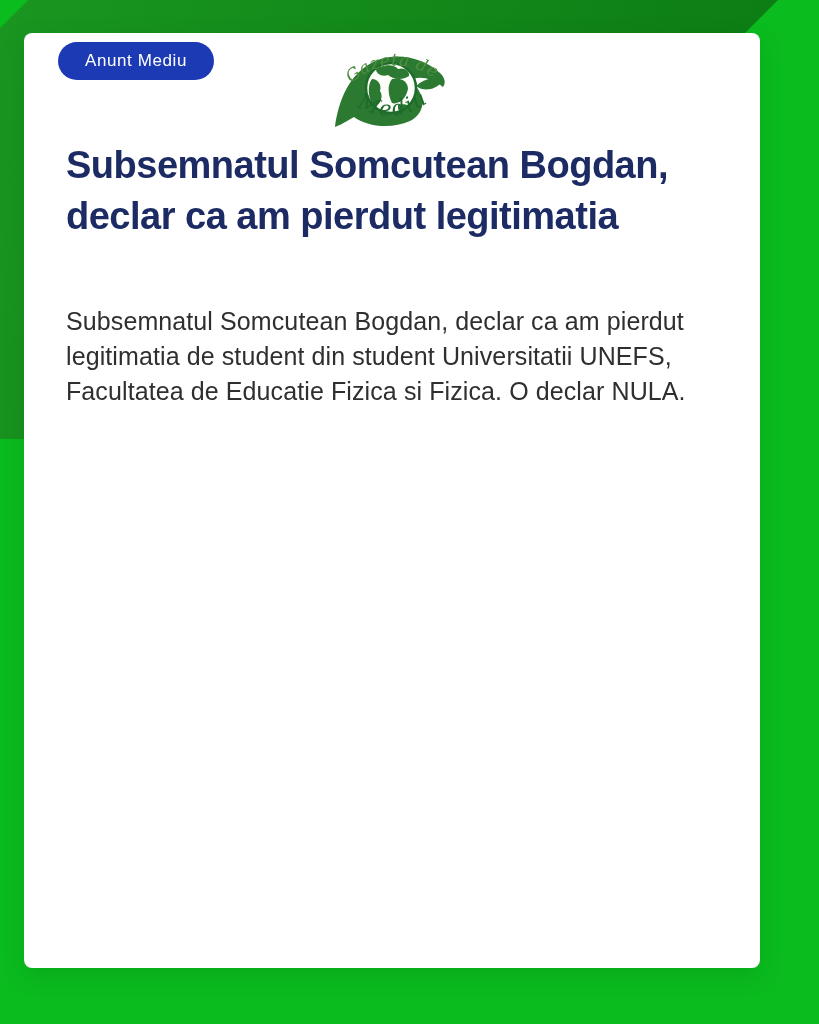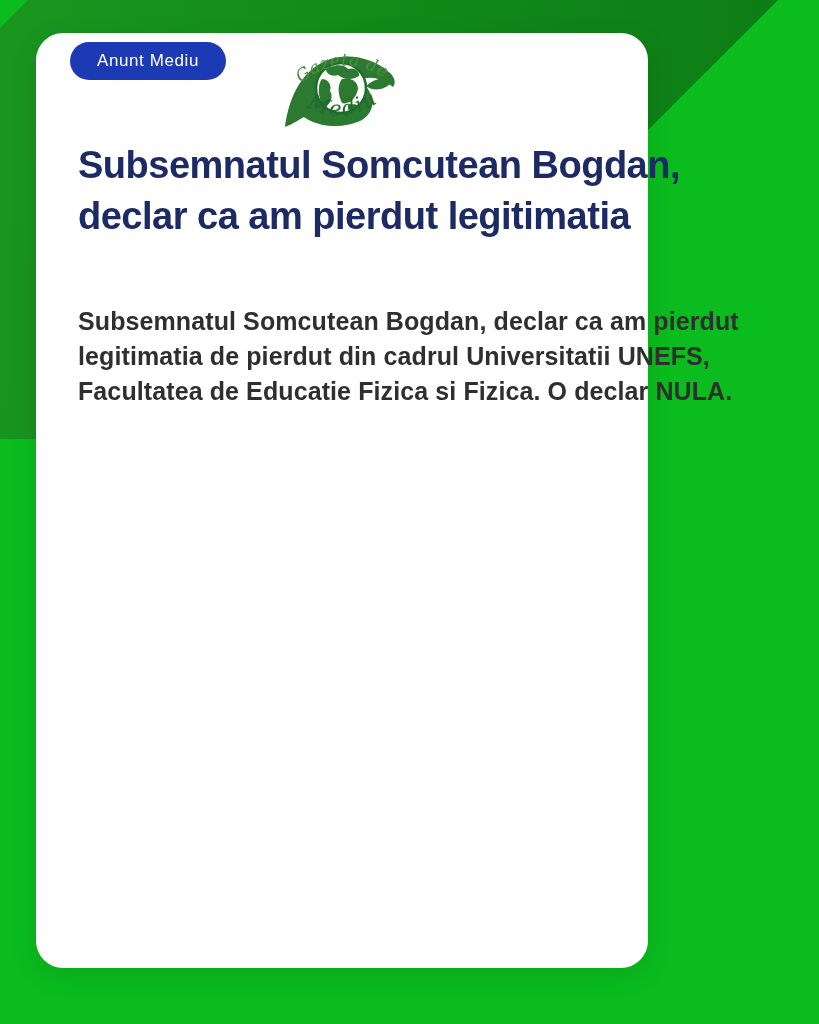--- a/index.html
+++ b/index.html
@@ -20,22 +20,22 @@
   .stage{
     position:relative;width:819px;height:1024px;overflow:hidden;
     background:var(--background-green);
   }
   .dark-band{
     position:absolute;left:0;top:0;width:819px;height:439px;
     background:linear-gradient(100deg,var(--dark-green-left) 0%,var(--dark-green-right) 100%);
     clip-path:polygon(28px 0,778px 0,339px 439px,0 439px,0 28px);
   }
   .card{
-    position:absolute;left:36px;top:33px;width:612px;height:935px;
-    background:var(--card-white);border-radius:27px;
+    position:absolute;left:24px;top:33px;width:736px;height:935px;
+    background:var(--card-white);border-radius:8px;
     box-shadow:0 8px 26px rgba(0,70,15,0.16);
   }
   .badge{
     position:absolute;left:34px;top:9px;height:38px;
     display:inline-flex;align-items:center;justify-content:center;
     padding:0 27px;border-radius:20px;
     background:var(--badge-blue);
   }
   .badge span{
     color:var(--badge-text);font-size:17px;font-weight:500;letter-spacing:0.6px;
@@ -58,21 +58,21 @@
   .globe-ring{fill:none;stroke:var(--logo-dark-green);stroke-width:2.5px;}
   .headline{
     position:absolute;left:42px;top:107px;margin:0;
     color:var(--headline-navy);
     font-size:38px;font-weight:700;line-height:51px;letter-spacing:-0.5px;
   }
   .headline span{display:block;white-space:nowrap;}
   .body-text{
     position:absolute;left:42px;top:271px;margin:0;
     color:var(--body-text-color);
-    font-size:25px;font-weight:700;line-height:35px;letter-spacing:0.1px;
+    font-size:25px;font-weight:400;line-height:35px;letter-spacing:0.1px;
   }
   .body-text span{display:block;white-space:nowrap;}
 </style>
 </head>
 <body>
 
 <div class="stage">
   <div class="dark-band"></div>
 
   <div class="card">
@@ -109,18 +109,18 @@
       </svg>
     </div>
 
     <h1 class="headline">
       <span>Subsemnatul Somcutean Bogdan,</span>
       <span>declar ca am pierdut legitimatia</span>
     </h1>
 
     <p class="body-text">
       <span>Subsemnatul Somcutean Bogdan, declar ca am pierdut</span>
-      <span>legitimatia de pierdut din cadrul Universitatii UNEFS,</span>
+      <span>legitimatia de student din student Universitatii UNEFS,</span>
       <span>Facultatea de Educatie Fizica si Fizica. O declar NULA.</span>
     </p>
 
   </div>
 </div>
 
 </body></html>

